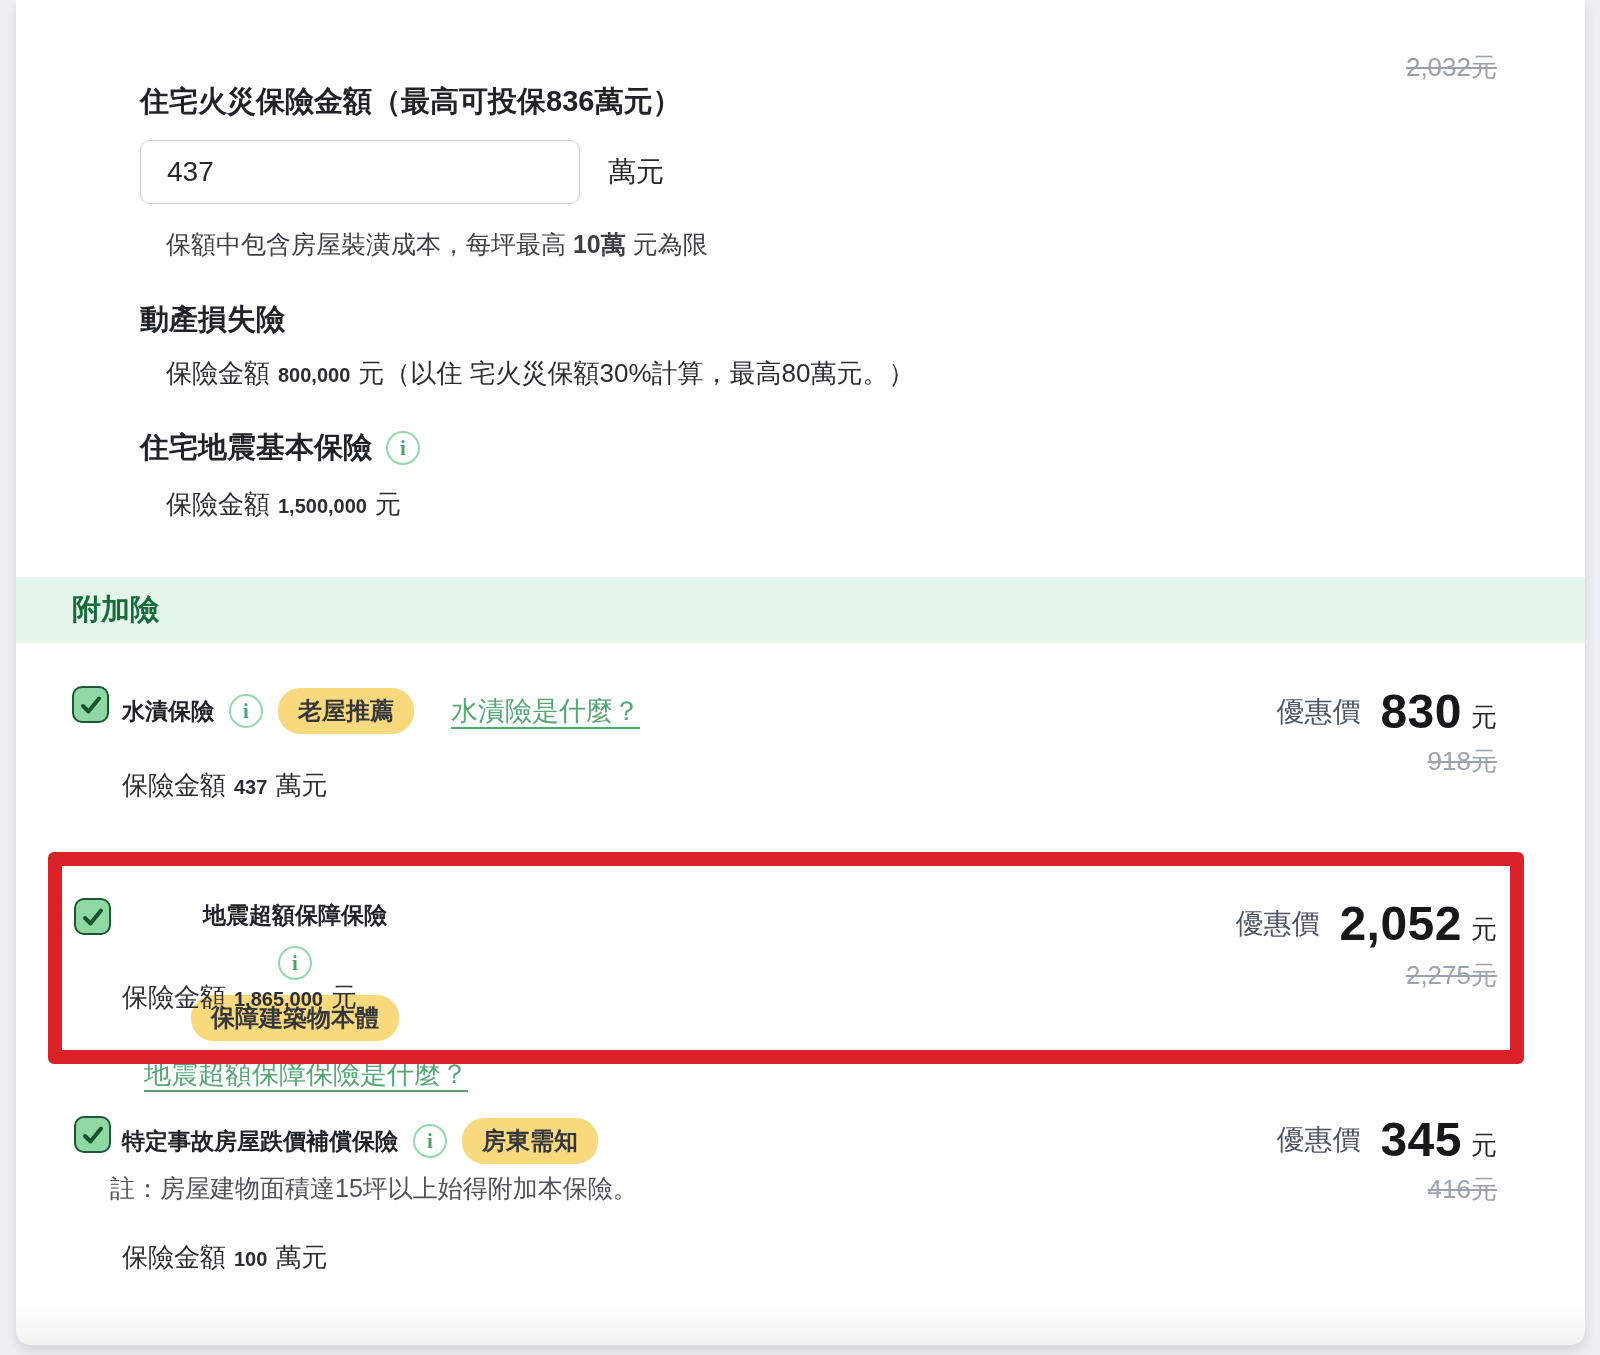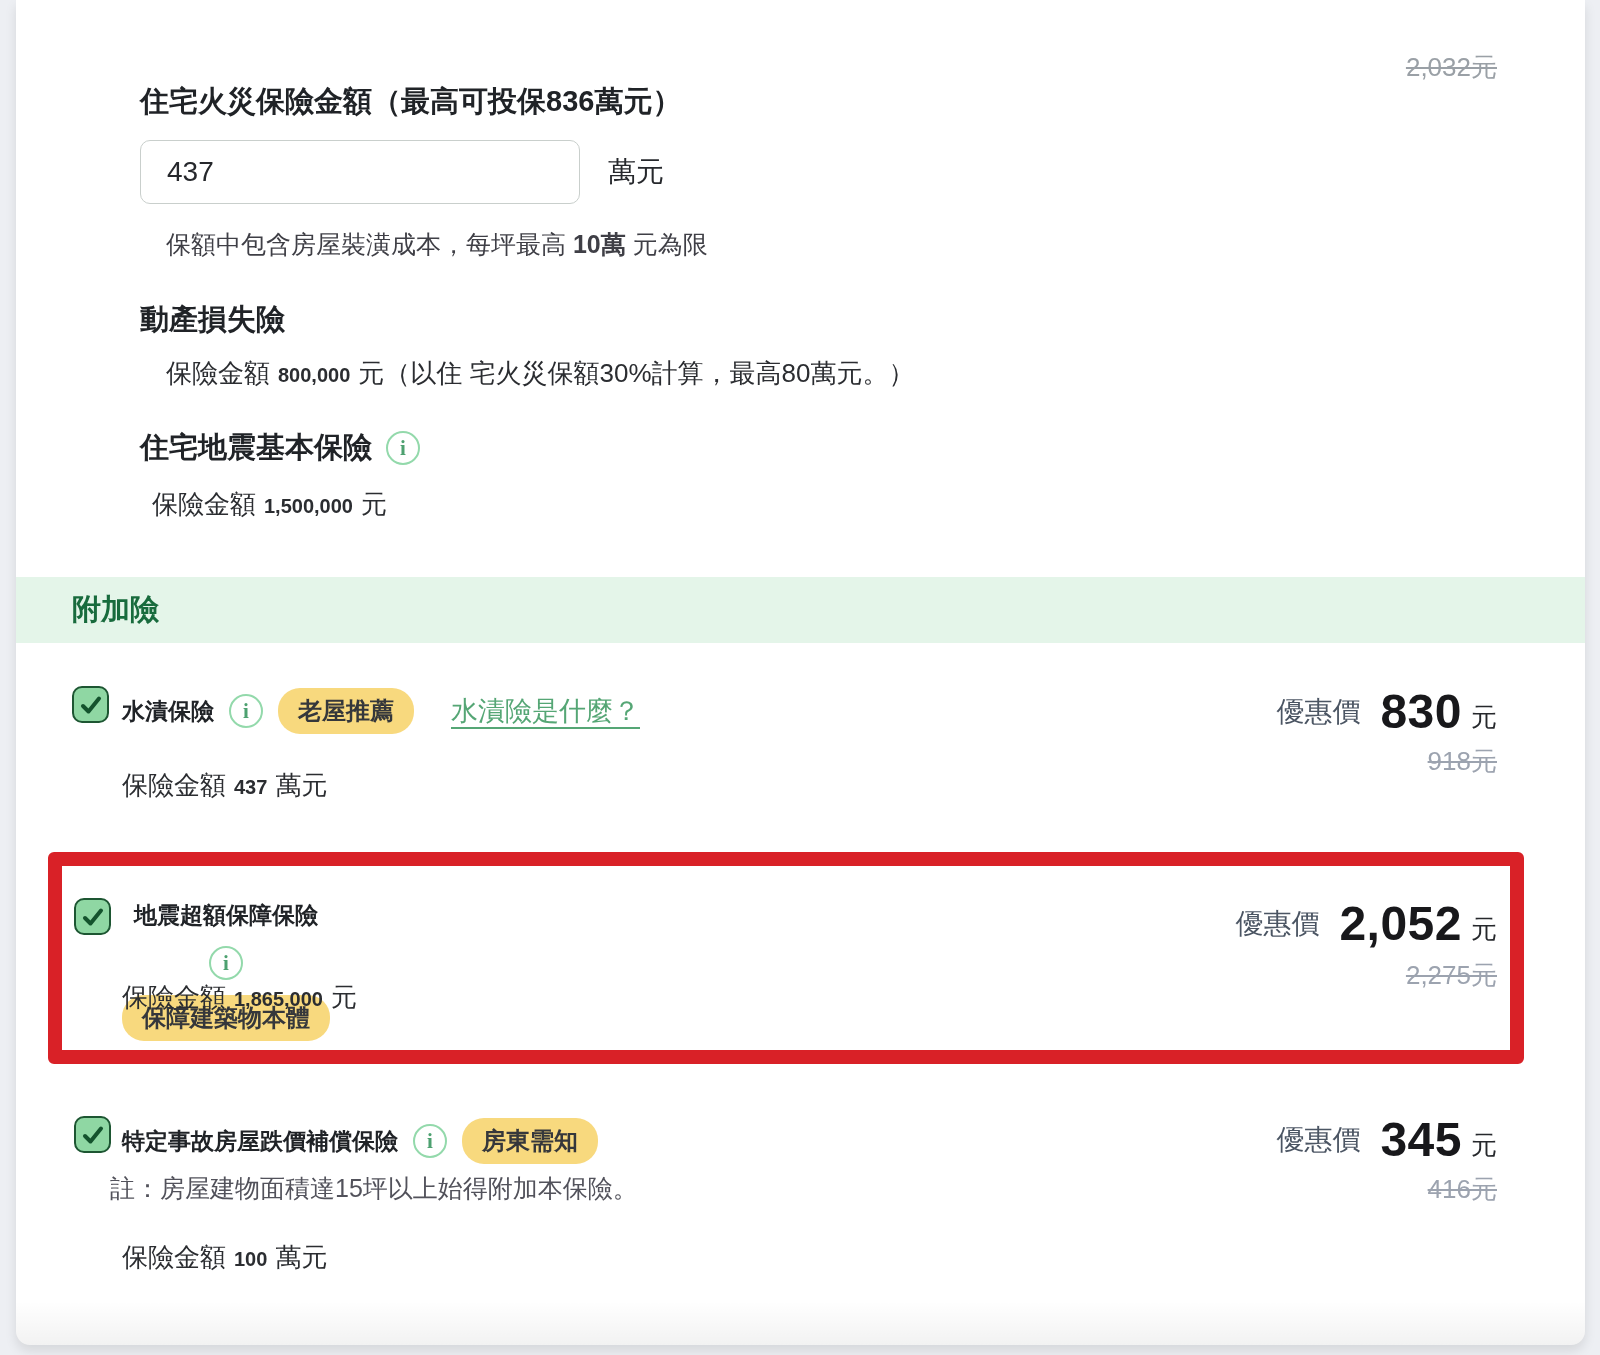--- a/index.html
+++ b/index.html
@@ -53,21 +53,21 @@
     background:#fff; outline:none;
   }
   .input-unit { position:absolute; left:592px; top:140px; height:64px; line-height:64px; font-size:28px; color:#26282c; }
 
   .helper { position:absolute; left:150px; top:228px; font-size:25px; color:#3f3f46; }
   .helper b { font-weight:700; }
 
   .amount-line { position:absolute; font-size:26px; color:#2b2d31; }
   .amount-line .num { font-weight:600; font-size:20px; margin:0 8px;text-align:right; }
   .movable-amount { left:150px; top:356px; }
-  .eq-amount { left:136px; top:487px; }
+  .eq-amount { left:150px; top:487px; }
 
   .info-icon{
     width:34px; height:34px; border:2.5px solid #93d9ab; border-radius:50%;
     display:inline-flex; align-items:center; justify-content:center;
     color:#4da170; font-size:21px; font-weight:700; flex:0 0 auto;
     font-family:"Liberation Serif","DejaVu Serif",serif;
   }
 
   .checkbox{
     position:absolute; width:37px; height:37px; border-radius:10px;
@@ -152,20 +152,21 @@
 
   <div class="checkbox" style="left:58px; top:898px;">
     <svg viewBox="0 0 24 24">
         <path d="M4 13 l5.5 5.5 L20 5.5" fill="none" stroke="#14532d" stroke-width="4" stroke-linecap="round" stroke-linejoin="round"></path>
       </svg>
   </div>
   <div class="row-titlebar" style="left:106px; top:900px;flex-direction:column;">
     <span class="row-title">地震超額保障保險</span>
     <span class="info-icon">i</span>
     <span class="badge">保障建築物本體</span>
+    <span class="row-link">地震超額保障保險是什麼？</span>
   </div>
   <div class="price-row" style="top:896px;">
     <span class="price-label">優惠價</span>
     <span class="price-num">2,052</span>
     <span class="price-unit">元</span>
   </div>
   <div class="old-price" style="top:958px;">2,275元</div>
   <div class="amount-line" style="left:106px; top:980px;"><span>保險金額</span><span class="num">1,865,000</span><span>元</span></div>
 
   <div class="checkbox" style="left:58px; top:1116px;">

